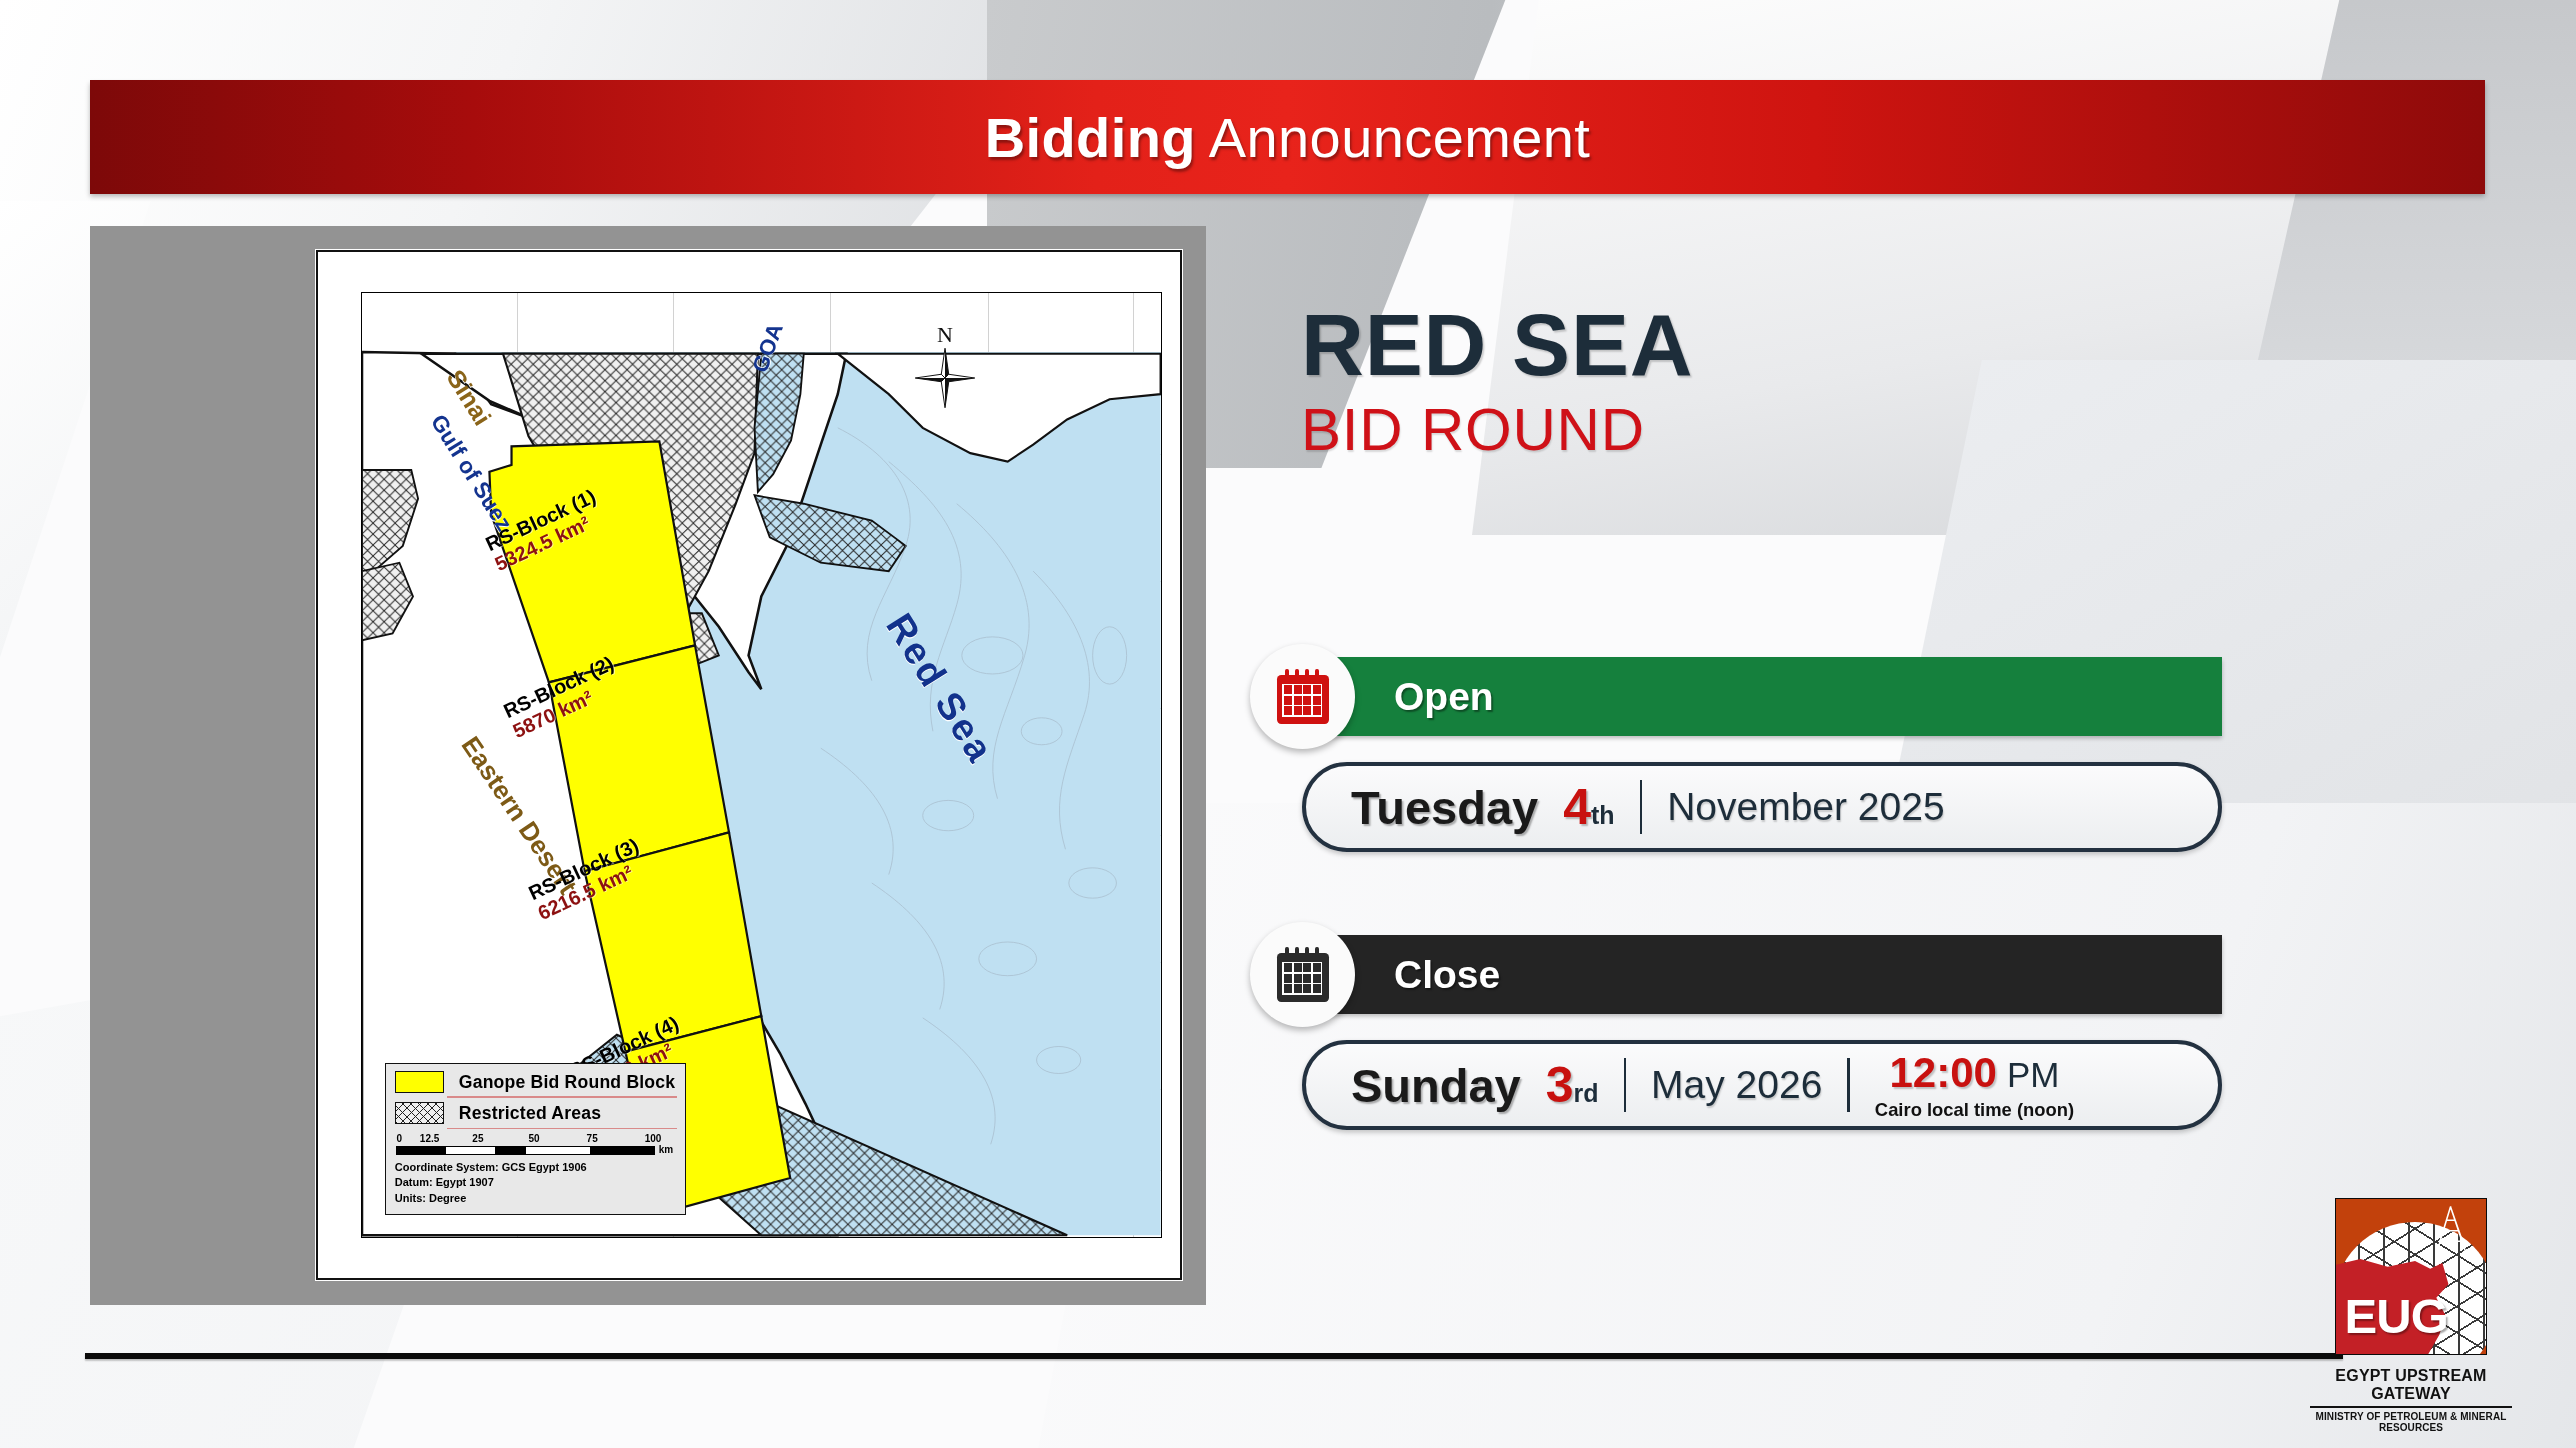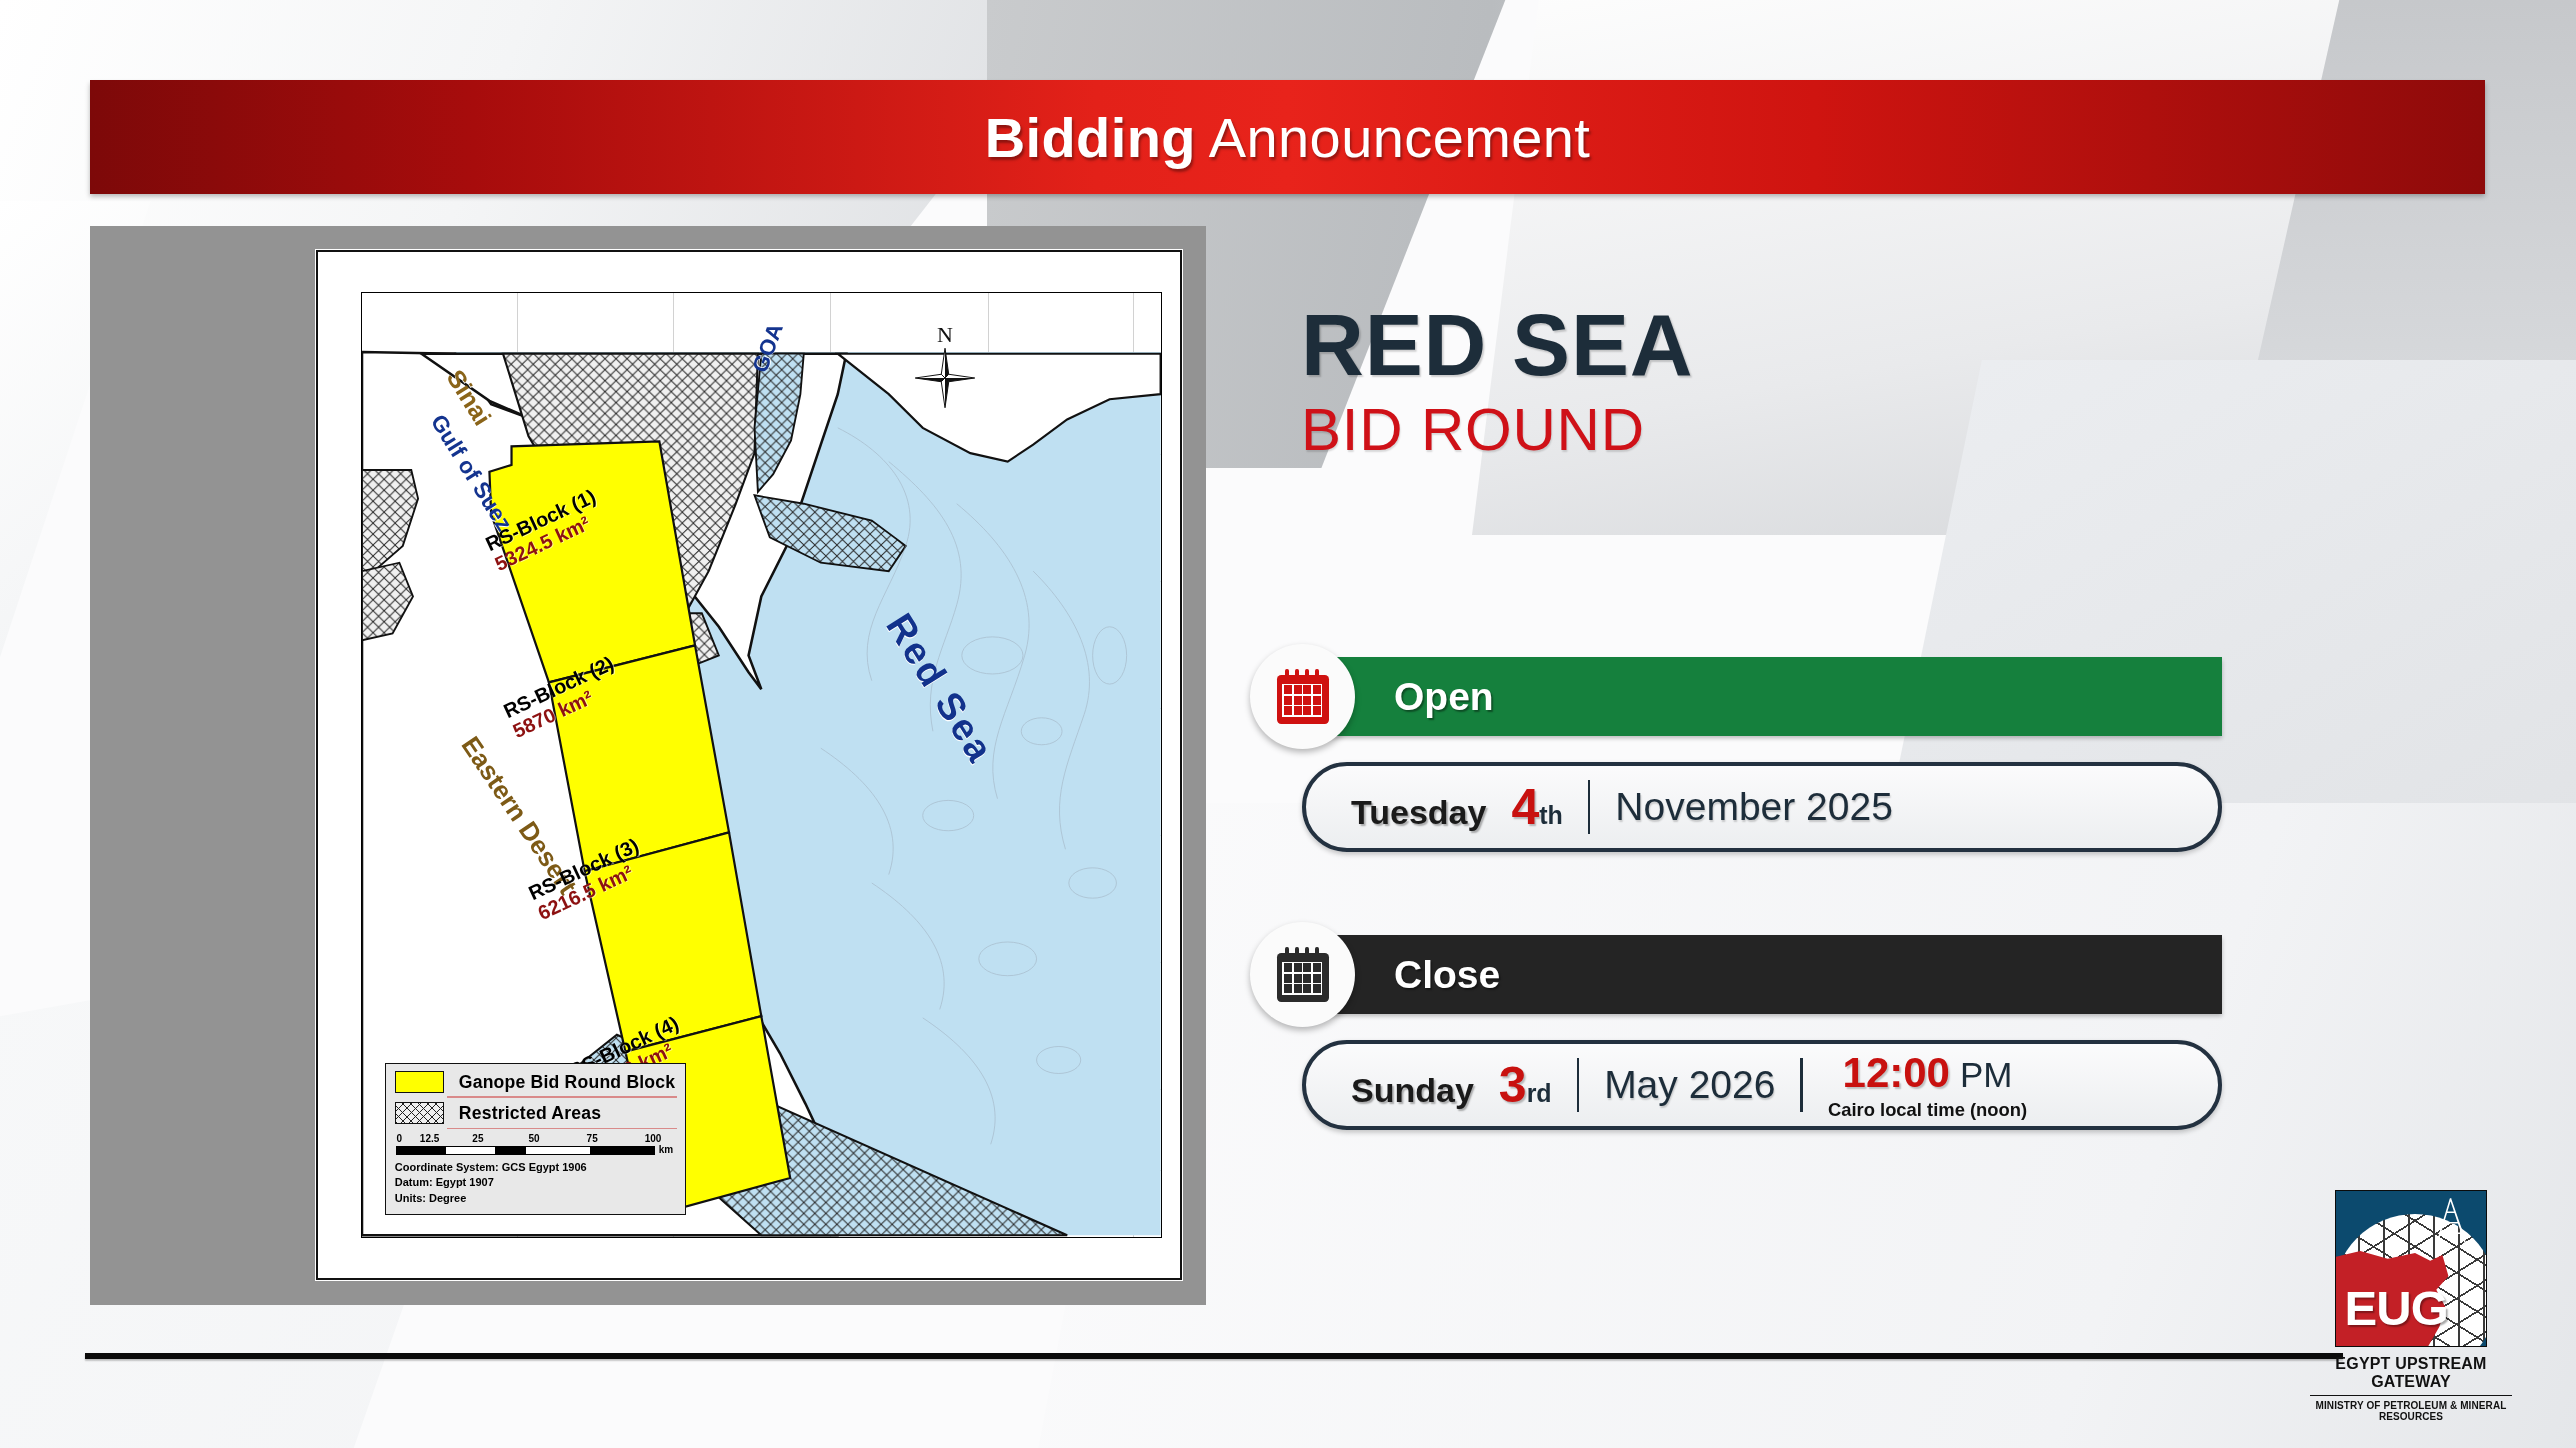--- a/index.html
+++ b/index.html
@@ -174,21 +174,21 @@
 
   .date-pill{
     position:absolute;left:52px;width:920px;height:90px;
     border:4.2px solid #233140;border-radius:47px;
     background:linear-gradient(180deg,#fbfbfc 0%,#eceef0 100%);
     box-shadow:0 2.5px 5px rgba(0,0,0,.22);
     display:flex;align-items:center;
   }
   .pill-seg{display:flex;align-items:baseline;white-space:nowrap;}
   .day{
-    font-size:34px;font-weight:700;color:#1a1a1a;margin-left:45px;
+    font-size:47px;font-weight:700;color:#1a1a1a;margin-left:45px;
     text-shadow:1.7px 1.7px 1.7px rgba(0,0,0,.3);
   }
   .dnum{
     font-size:50px;font-weight:700;color:#c8110f;margin-left:25px;
     text-shadow:1.7px 1.7px 1.7px rgba(0,0,0,.25);
   }
   .dsuf{font-size:25px;font-weight:700;color:#1d2d3a;}
   .vdiv{width:2.5px;height:54px;background:#1d2d3a;margin:0 25px;align-self:center;}
   .month{
     font-size:39px;font-weight:400;color:#1d2d3a;
@@ -202,21 +202,21 @@
 
   
   .foot-rule{
     position:absolute;left:85px;top:1353px;width:2258px;height:5.9px;
     background:#0b0b0b;box-shadow:0 1.7px 1.7px rgba(0,0,0,.25);
   }
 
   
   .logo{position:absolute;left:2305px;top:1186px;width:212px;}
   .logo-mark{
-    width:152px;height:157px;margin:4px auto;background:#0c4a6e;
+    width:152px;height:157px;margin:12px auto;background:#c2410c;
     position:relative;overflow:hidden;border:0.8px solid #0b0b0b;text-align:center;
   }
   .logo-globe{
     position:absolute;left:-3.3px;top:23.4px;width:164px;height:164px;border-radius:50%;
     background:#ffffff;
     background-image:
       repeating-linear-gradient(32deg,#3a3a3a 0 1.7px,transparent 1.7px 22px),
       repeating-linear-gradient(-32deg,#3a3a3a 0 1.7px,transparent 1.7px 22px),
       repeating-linear-gradient(90deg,#3a3a3a 0 1.7px,transparent 1.7px 25px);
   }

